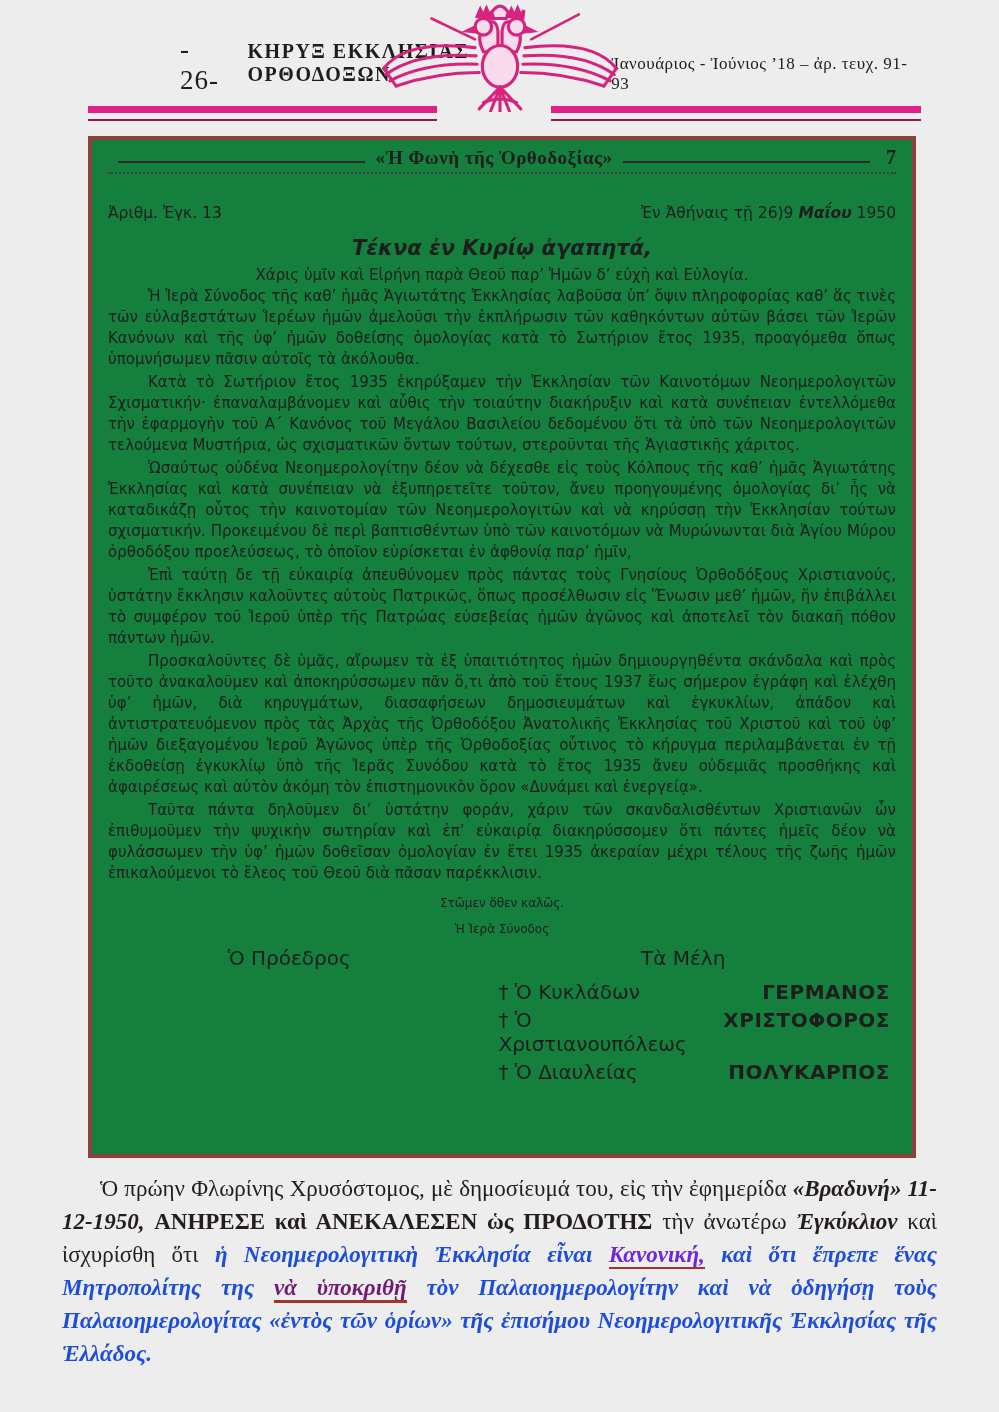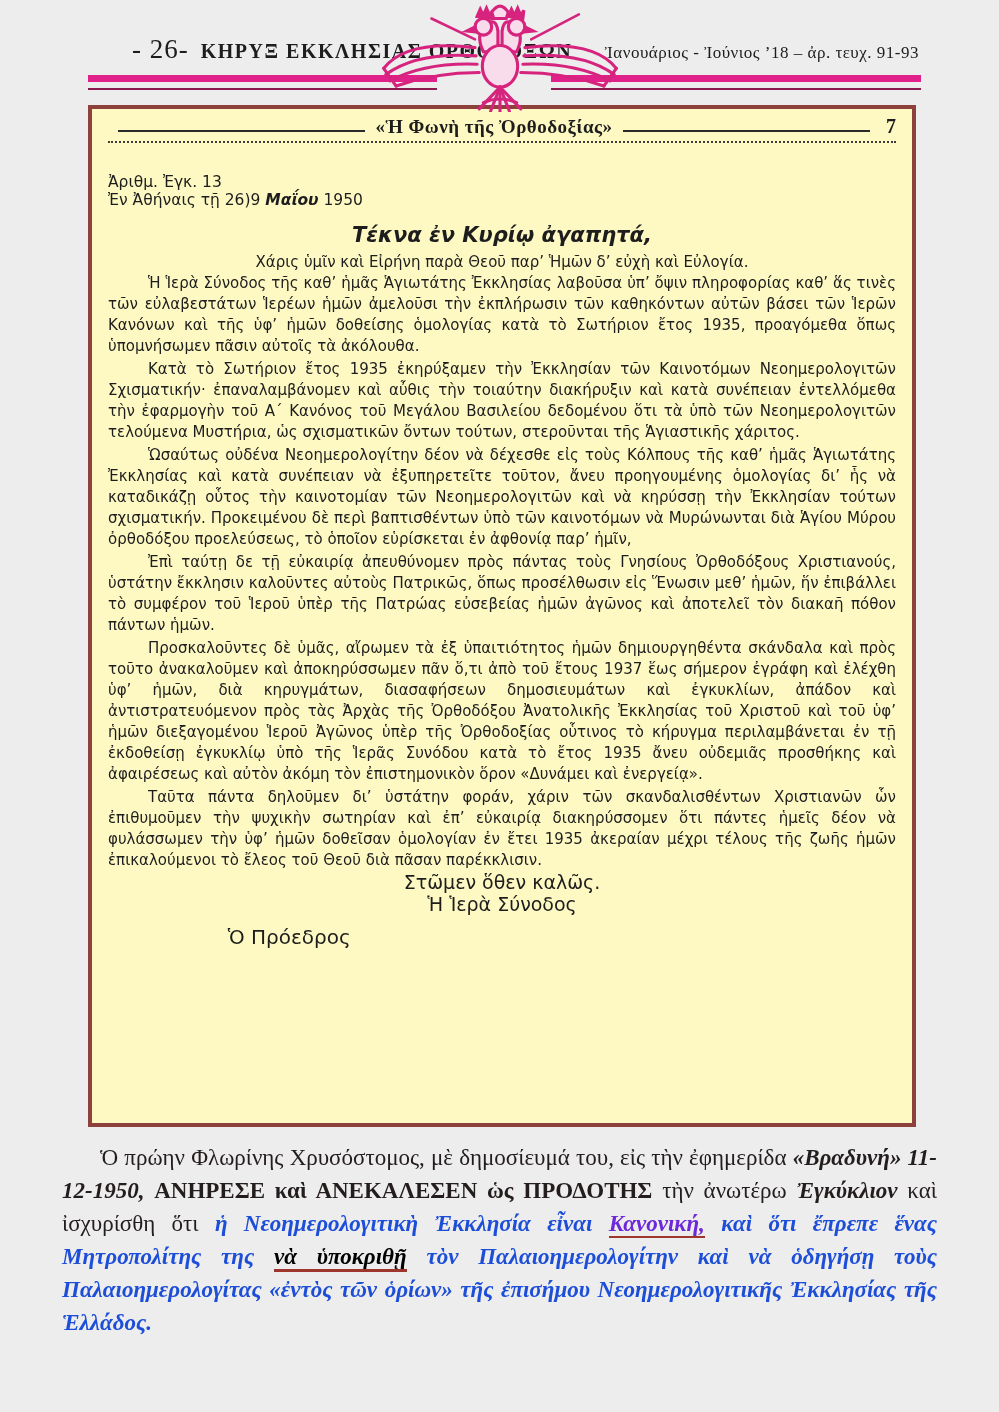--- a/index.html
+++ b/index.html
@@ -2,69 +2,69 @@
 <html><head>
 <meta charset="utf-8">
 <style>
   html,body{margin:0;padding:0;}
   body{width:999px;height:1412px;background:#ededed;font-family:"DejaVu Sans",sans-serif;color:#1d1d1d;}
   .page{position:relative;width:999px;height:1412px;overflow:hidden;}
 
   
   .masthead{display:flex;justify-content:space-between;align-items:flex-end;
     padding:34px 80px 0 132px;font-family:"Liberation Serif",serif;}
-  .mh-left{display:flex;align-items:baseline;gap:12px;}
+  .mh-left{display:flex;align-items:baseline;gap:12px;margin-left:48px;}
   .mh-num{font-size:27px;letter-spacing:1px;}
   .mh-title{font-size:20px;letter-spacing:1.5px;font-weight:600;}
   .mh-right{font-size:17px;letter-spacing:0.5px;padding-bottom:2px;}
 
   .rules{position:relative;height:22px;margin-top:8px;z-index:1;}
   .rule-thick{position:absolute;left:88px;right:78px;top:2px;height:7px;background:#e0218a;}
   .rule-thin{position:absolute;left:88px;right:78px;top:15px;height:2px;background:#8b1a4f;}
   .rule-gap{position:absolute;left:437px;width:114px;top:0;height:22px;background:#ededed;}
 
   .eagle{position:absolute;left:372px;top:4px;width:256px;height:108px;z-index:2;}
 
   
   .scan-box{position:relative;margin:10px 83px 0 88px;height:1022px;overflow:hidden;
-    background:#fef9c3;border:4px solid #8e403c;padding:6px 16px 10px;box-sizing:border-box;}
+    background:#15803d;border:4px solid #8e403c;padding:6px 16px 10px;box-sizing:border-box;}
   .scan-head{display:flex;align-items:flex-end;font-family:"Liberation Serif",serif;}
   .scan-head .hline{flex:1;border-bottom:2px solid #2a2a2a;margin:0 10px 6px;}
   .scan-title{font-weight:bold;font-size:19px;letter-spacing:0.5px;}
   .scan-pageno{font-weight:bold;font-size:20px;margin-left:6px;}
   .dotted{border-top:2px dotted #3c3c3c;margin-top:3px;}
 
-  .ref-row{display:flex;justify-content:space-between;margin-top:30px;font-size:15.5px;flex-direction:column;}
+  .ref-row{display:flex;justify-content:space-between;margin-top:30px;font-size:15.5px;}
   .bi{font-weight:bold;font-style:italic;}
 
   .address{ text-align:center;font-weight:bold;font-style:italic;font-size:15.5px;
     line-height:1.75;margin-top:20px;}
   .salutation{text-align:center;font-weight:bold;font-style:italic;font-size:21px;margin-top:14px;}
   .grace{text-align:center;font-size:15px;margin-top:6px;}
 
   .body-par{font-size:15px;line-height:21px;text-align:justify;text-indent:40px;margin:2px 0 0;}
-  .center-line{text-align:center;font-size:19px;margin:0 0 0;}
+  .center-line{text-align:center;font-size:12px;margin:12px 0 0;}
 
   .sig-wrap{display:flex;margin-top:10px;font-size:20px;}
   .sig-left{width:46%;text-align:center;}
   .sig-left .sig-label{margin-bottom:10px;}
   .sig-right{width:54%;}
   .sig-right .sig-label{text-align:center;margin-bottom:8px;}
   .member-row{display:flex;justify-content:space-between;padding:2px 6px 2px 28px;}
   .member-name{font-weight:600;letter-spacing:0.5px;}
 
   
   .commentary{margin:14px 62px 0;font-family:"Liberation Serif",serif;font-size:23px;
     line-height:33px;text-align:justify;text-indent:38px;color:#241d1d;}
   .c-bi{font-weight:bold;font-style:italic;}
   .c-b{font-weight:bold;}
   .c-red{color:#1d4ed8;font-weight:bold;font-style:italic;}
   .c-red-u{color:#6d28d9;font-weight:bold;font-style:italic;
     border-bottom:2px solid #9e362e;}
-  .c-red-u2{color:#000000;font-weight:bold;font-style:italic;
+  .c-red-u2{color:#701a75;font-weight:bold;font-style:italic;
     border-bottom:3px solid #9e362e;margin-top:43px;}
 </style>
 </head>
 <body>
 
 <div class="page">
 
   <header class="masthead">
     <div class="mh-left">
       <span class="mh-num">- 26-</span>
@@ -152,20 +152,35 @@
     <p class="body-par">Προσκαλοῦντες δὲ ὑμᾶς, αἴρωμεν τὰ ἐξ ὑπαιτιότητος ἡμῶν δημιουργηθέντα σκάνδαλα καὶ πρὸς τοῦτο ἀνακαλοῦμεν καὶ ἀποκηρύσσωμεν πᾶν ὅ,τι ἀπὸ τοῦ ἔτους 1937 ἕως σήμερον ἐγράφη καὶ ἐλέχθη ὑφ’ ἡμῶν, διὰ κηρυγμάτων, διασαφήσεων δημοσιευμάτων καὶ ἐγκυκλίων, ἀπάδον καὶ ἀντιστρατευόμενον πρὸς τὰς Ἀρχὰς τῆς Ὀρθοδόξου Ἀνατολικῆς Ἐκκλησίας τοῦ Χριστοῦ καὶ τοῦ ὑφ’ ἡμῶν διεξαγομένου Ἱεροῦ Ἀγῶνος ὑπὲρ τῆς Ὀρθοδοξίας οὗτινος τὸ κήρυγμα περιλαμβάνεται ἐν τῇ ἐκδοθείσῃ ἐγκυκλίῳ ὑπὸ τῆς Ἱερᾶς Συνόδου κατὰ τὸ ἔτος 1935 ἄνευ οὐδεμιᾶς προσθήκης καὶ ἀφαιρέσεως καὶ αὐτὸν ἀκόμη τὸν ἐπιστημονικὸν ὅρον «Δυνάμει καὶ ἐνεργείᾳ».</p>
     <p class="body-par">Ταῦτα πάντα δηλοῦμεν δι’ ὑστάτην φοράν, χάριν τῶν σκανδαλισθέντων Χριστιανῶν ὧν ἐπιθυμοῦμεν τὴν ψυχικὴν σωτηρίαν καὶ ἐπ’ εὐκαιρίᾳ διακηρύσσομεν ὅτι πάντες ἡμεῖς δέον νὰ φυλάσσωμεν τὴν ὑφ’ ἡμῶν δοθεῖσαν ὁμολογίαν ἐν ἔτει 1935 ἀκεραίαν μέχρι τέλους τῆς ζωῆς ἡμῶν ἐπικαλούμενοι τὸ ἔλεος τοῦ Θεοῦ διὰ πᾶσαν παρέκκλισιν.</p>
 
     <p class="center-line">Στῶμεν ὅθεν καλῶς.</p>
     <p class="center-line">Ἡ Ἱερὰ Σύνοδος</p>
 
     <div class="sig-wrap">
       <div class="sig-left">
         <div class="sig-label">Ὁ Πρόεδρος</div>
       </div>
+      <div class="sig-right">
+        <div class="sig-label">Τὰ Μέλη</div>
+        <div class="member-row">
+          <span>† Ὁ Κυκλάδων</span>
+          <span class="member-name">ΓΕΡΜΑΝΟΣ</span>
+        </div>
+        <div class="member-row">
+          <span>† Ὁ Χριστιανουπόλεως</span>
+          <span class="member-name">ΧΡΙΣΤΟΦΟΡΟΣ</span>
+        </div>
+        <div class="member-row">
+          <span>† Ὁ Διαυλείας</span>
+          <span class="member-name">ΠΟΛΥΚΑΡΠΟΣ</span>
+        </div>
+      </div>
     </div>
   </main>
 
   <section class="commentary">
     <span>Ὁ πρώην Φλωρίνης Χρυσόστομος, μὲ δημοσίευμά του, εἰς τὴν ἐφημερίδα </span><span class="c-bi">«Βραδυνή» 11-12-1950, </span><span class="c-b">ΑΝΗΡΕΣΕ καὶ ΑΝΕΚΑΛΕΣΕΝ ὡς ΠΡΟΔΟΤΗΣ </span><span>τὴν ἀνωτέρω </span><span class="c-bi">Ἐγκύκλιον </span><span>καὶ ἰσχυρίσθη ὅτι </span><span class="c-red">ἡ Νεοημερολογιτικὴ Ἐκκλησία εἶναι </span><span class="c-red-u">Κανονική,</span><span class="c-red"> καὶ ὅτι ἔπρεπε ἕνας Μητροπολίτης της </span><span class="c-red-u2">νὰ ὑποκριθῇ</span><span class="c-red"> τὸν Παλαιοημερολογίτην καὶ νὰ ὁδηγήσῃ τοὺς Παλαιοημερολογίτας «ἐντὸς τῶν ὁρίων» τῆς ἐπισήμου Νεοημερολογιτικῆς Ἐκκλησίας τῆς Ἑλλάδος.</span>
   </section>
 
 </div>
 
 </body></html>

